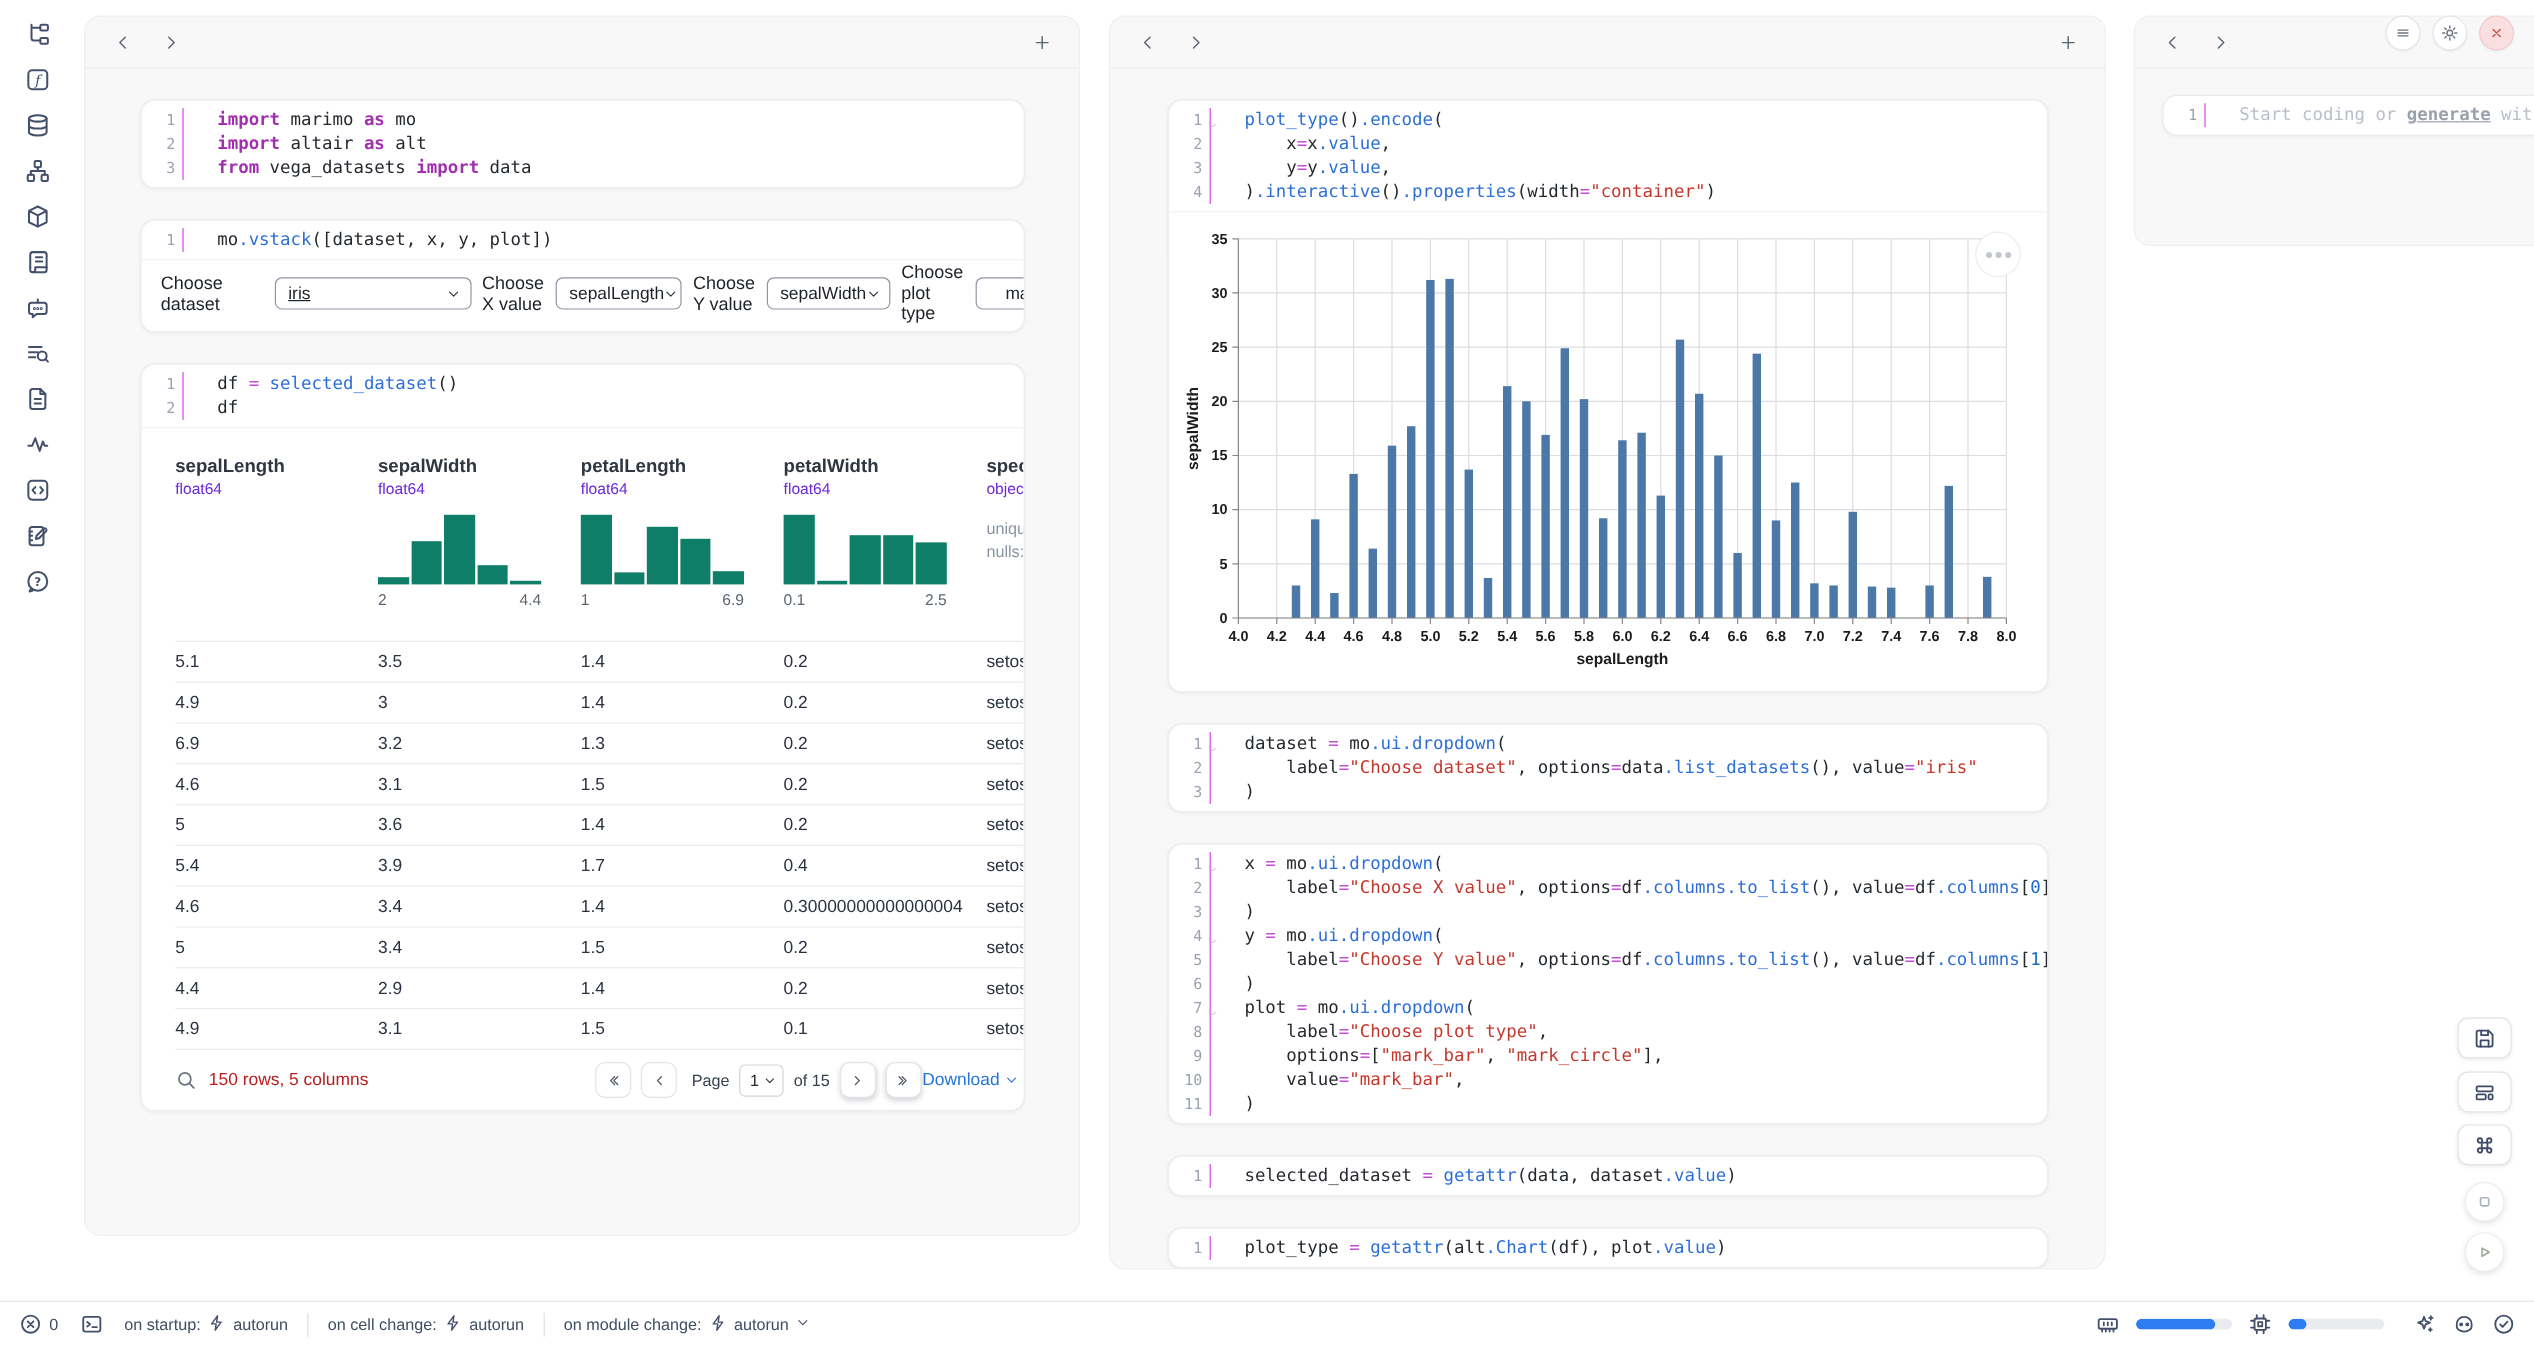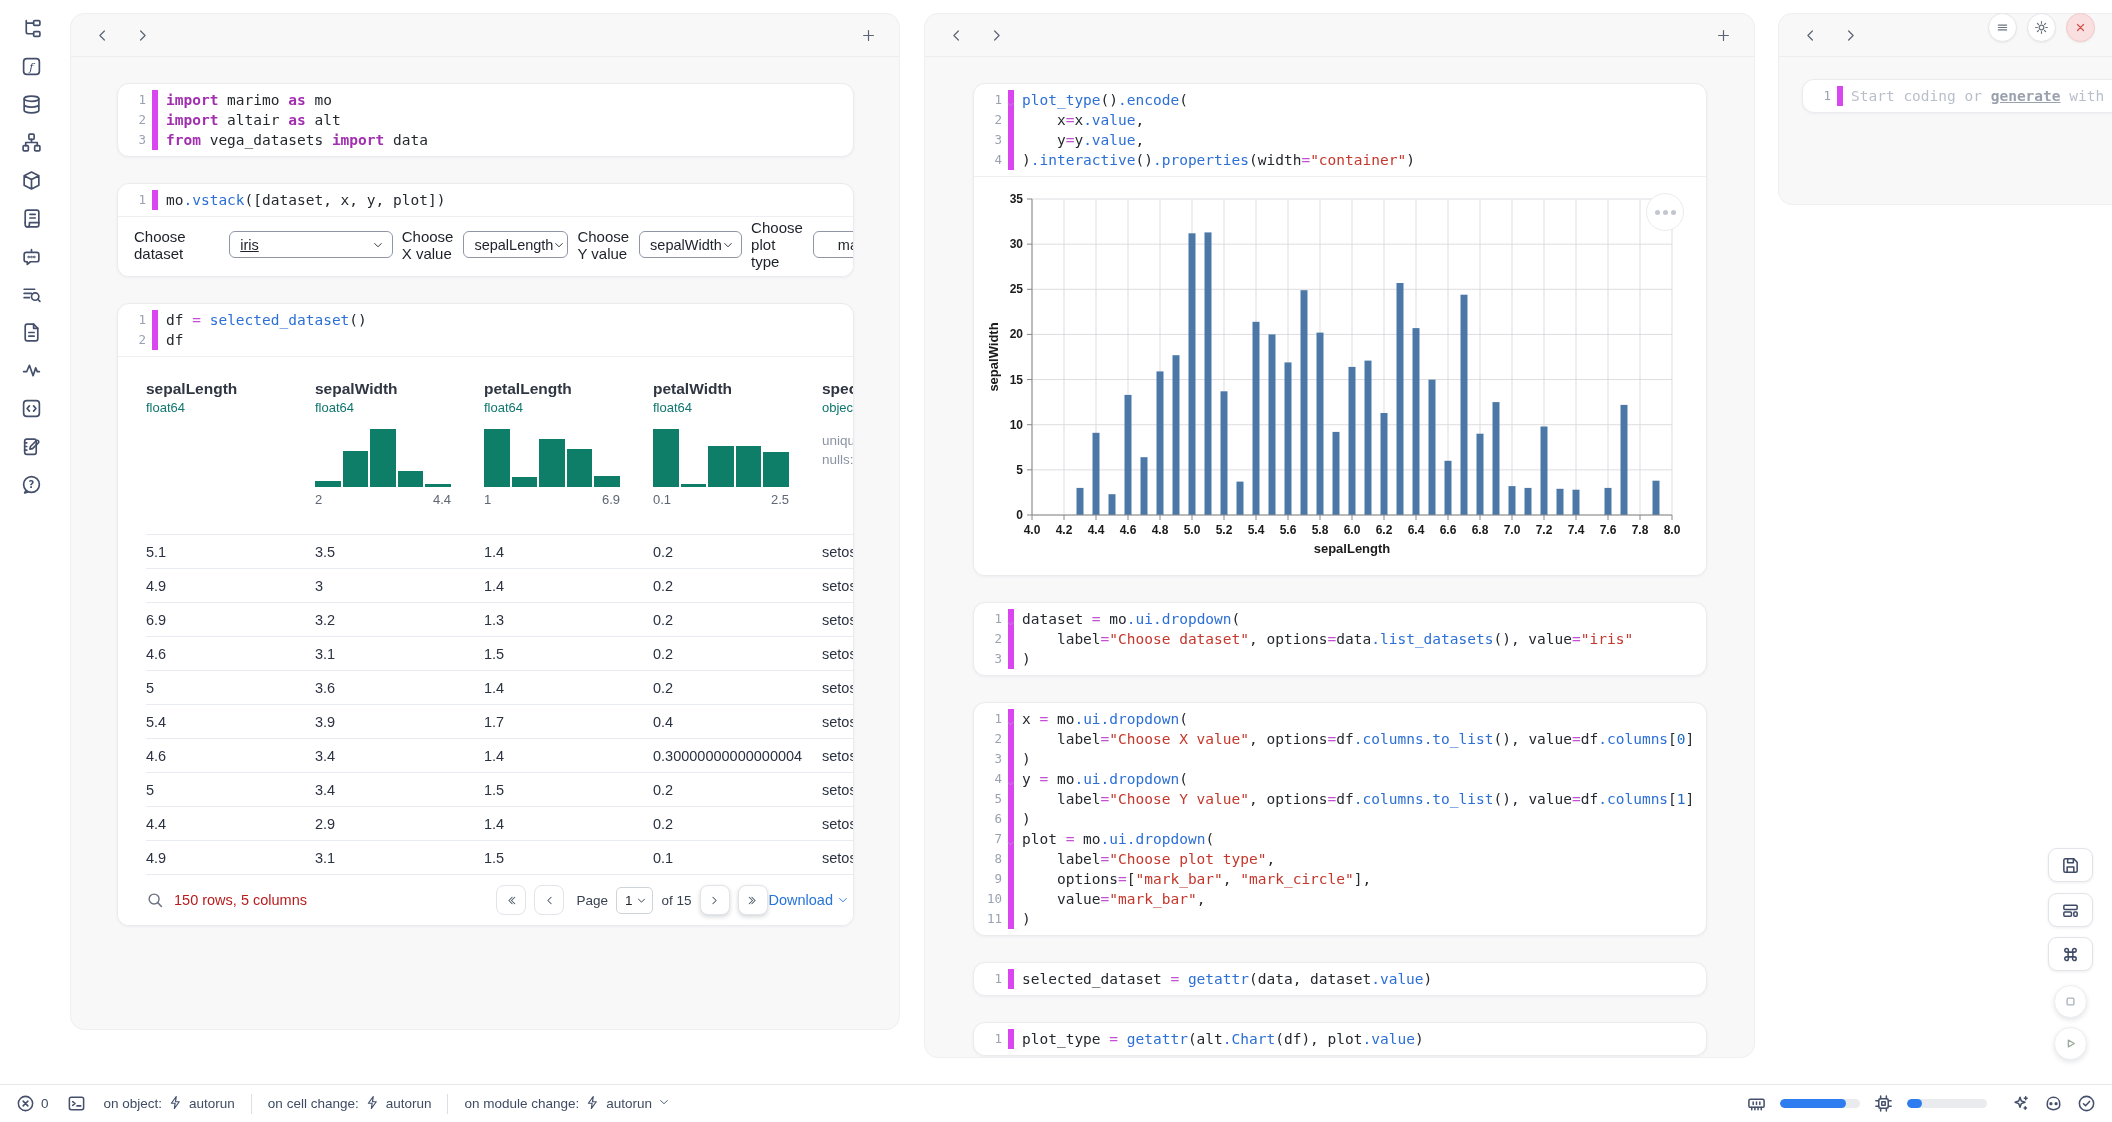--- a/index.html
+++ b/index.html
@@ -25,42 +25,42 @@
   #panel-mid .panel-body{padding:26px 47px 0 48px;}
   #panel-right .panel-body{padding:22px 0 0 23px;}
 
   
   .cell{background:#fff;border:1px solid #ebebee;border-radius:12px;box-shadow:0 1px 3px rgba(25,30,50,.05);margin-bottom:26px;overflow:hidden;}
   .code-area{padding:6px 0;}
   .code-row{display:flex;align-items:flex-start;line-height:20px;}
   .gutter{width:34px;flex:0 0 34px;text-align:right;color:#9aa2b2;font-size:12.5px;padding-right:6px;box-sizing:border-box;position:relative;}
   .gutter .fold{position:absolute;right:-7px;top:5px;color:#aab1bd;}
   .gutter .fold svg{width:9px;height:9px;}
-  .codeline{border-left:6px solid #d946ef;padding-left:8px;font-size:14.5px;white-space:pre;}
+  .codeline{border-left:1px solid #d946ef;padding-left:28px;font-size:14.5px;white-space:pre;}
   .tk-k{color:#a22fb0;font-weight:bold;}
   .tk-o{color:#c24fd4;}
   .tk-f{color:#2c6fd6;}
   .tk-s{color:#c5372c;}
   .tk-n{color:#1d69c4;}
   .tk-p{color:#24292f;}
   .cell-output{border-top:1px solid #efeff2;background:#fff;position:relative;}
 
   
   #controls{padding:14px 16px 18px 16px;display:flex;flex-direction:row;gap:9px;}
   .ctrl-row{display:flex;align-items:center;gap:10px;height:27px;}
   .ctrl-label{font-size:15px;color:#1d212a;}
   .select-box{height:27px;border:1px solid #8f96a3;border-radius:6px;background:#fff;display:flex;align-items:center;justify-content:space-between;padding:0 8px 0 10px;font-size:14.5px;color:#1d212a;box-sizing:border-box;cursor:pointer;}
   .select-box svg{width:12px;height:12px;color:#2b2f36;}
 
   
   #dtable{padding:22px 0 0 28px;overflow:hidden;}
   .thead{display:flex;overflow:hidden;}
   .col{width:169px;flex:0 0 169px;}
   .col .cname{font-size:15.5px;font-weight:bold;color:#2f3642;line-height:20px;}
-  .col .ctype{font-size:13px;color:#0f766e;line-height:18px;margin-bottom:12px;}
+  .col .ctype{font-size:13px;color:#6d28d9;line-height:18px;margin-bottom:12px;}
   .hist-wrap{width:136px;}
   .hist-bars{height:58px;display:flex;align-items:flex-end;gap:2px;}
   .hist-bars div{flex:1;background:#0f7e68;}
   .hist-range{display:flex;justify-content:space-between;font-size:13px;color:#5d6673;margin-top:5px;height:18px;}
   .col .stats{font-size:13.5px;color:#8b93a2;line-height:19px;margin-top:14px;}
   .rows{margin-top:24px;}
   .trow{display:flex;border-top:1px solid #e8ebef;height:33px;align-items:center;overflow:hidden;}
   .trow div{width:169px;flex:0 0 169px;font-size:14.5px;color:#2a3140;white-space:nowrap;}
   .tfoot{border-top:1px solid #e8ebef;height:50px;display:flex;align-items:center;padding-right:4px;}
   .tfoot .sicon{color:#6b7280;margin-right:10px;display:flex;}
@@ -839,21 +839,21 @@
     </span>
   <span style="margin-left:6px">0</span>
   <span class="sb-icon" style="margin-left:18px">
       <svg viewBox="0 0 20 20" fill="none" stroke="currentColor" stroke-width="1.6" stroke-linecap="round" stroke-linejoin="round">
         <rect x="2.5" y="3.5" width="15" height="13" rx="2"></rect>
         <path d="M6 8l2.5 2L6 12M10.5 12.5h4"></path>
       </svg>
     </span>
 
   <span class="sb-item">
-    <span>on object:</span>
+    <span>on startup:</span>
     <span class="sb-zap"><svg viewBox="0 0 20 20" fill="none" stroke="currentColor" stroke-width="1.6" stroke-linecap="round" stroke-linejoin="round">
           <path d="M11 2L4.5 11h5L8.5 18 15 9h-5z"></path>
         </svg></span>
     <span>autorun</span>
   </span>
   <span class="sb-sep"></span>
   <span class="sb-item" style="margin-left:0">
     <span>on cell change:</span>
     <span class="sb-zap"><svg viewBox="0 0 20 20" fill="none" stroke="currentColor" stroke-width="1.6" stroke-linecap="round" stroke-linejoin="round">
           <path d="M11 2L4.5 11h5L8.5 18 15 9h-5z"></path>

